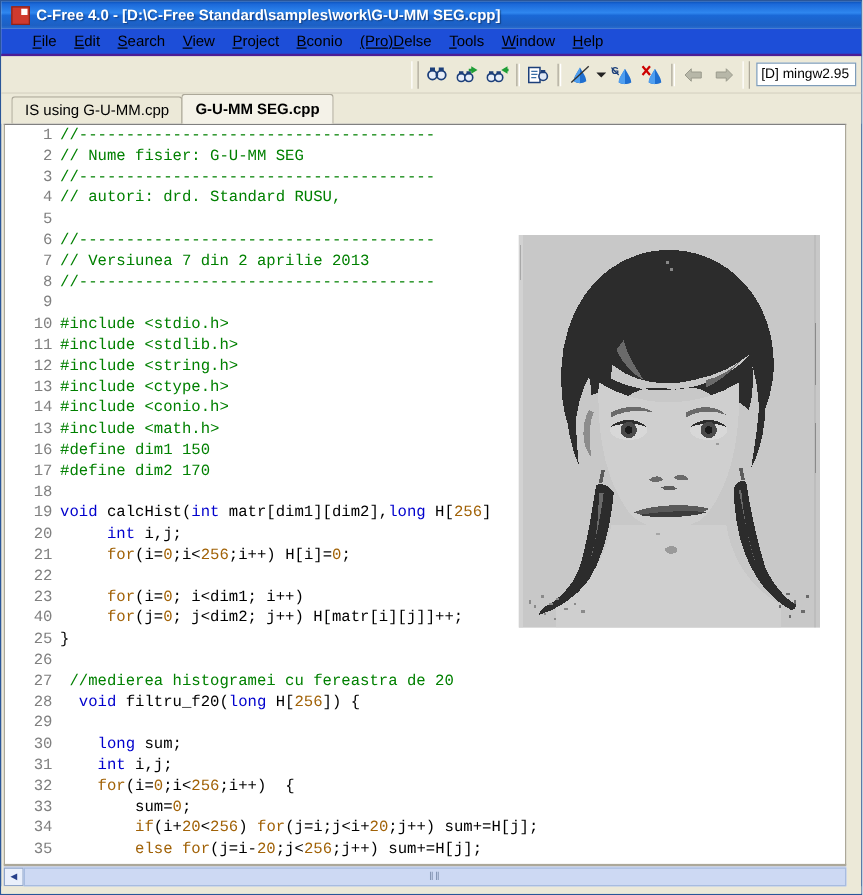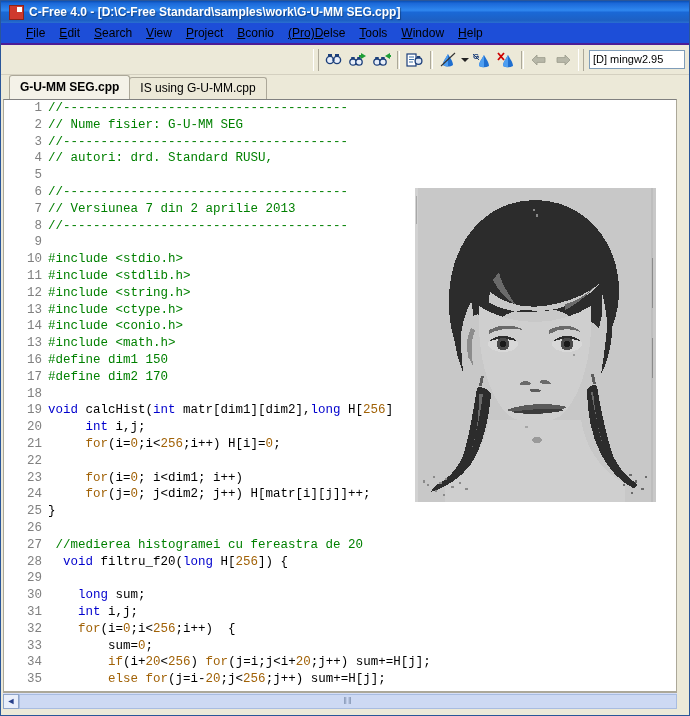--- a/index.html
+++ b/index.html
@@ -98,21 +98,21 @@
     cursor: default;
     position: relative;
   }
   .tb-sep {
     width: 1px; height: 18px;
     border-left: 1px solid #aca899;
     border-right: 1px solid #ffffff;
     margin: 0 3px;
   }
   .combo {
-    width: 96px; height: 19px;
+    width: 80px; height: 19px;
     background: #ffffff;
     border: 1px solid #7f9db9;
     font-size: 11px;
     line-height: 17px;
     padding-left: 3px;
     box-sizing: border-box;
     color: #000;
     white-space: nowrap;
     overflow: hidden;
     margin-left: 2px;
@@ -359,22 +359,22 @@
       <svg width="16" height="14" viewBox="0 0 16 14">
         <path d="M15 7 L10 2 L10 4.6 L2 4.6 L2 9.4 L10 9.4 L10 12 Z" fill="#b7b7a8" stroke="#9a9a8c" stroke-width="0.8"></path>
       </svg>
     </div>
 
     <div class="tb-grip"></div>
     <div class="combo">[D] mingw2.95</div>
   </div>
 
   <div class="tabstrip">
+    <div class="tab">IS using G-U-MM.cpp</div>
     <div class="tab active">G-U-MM SEG.cpp</div>
-    <div class="tab">IS using G-U-MM.cpp</div>
   </div>
 
   <div class="editor-wrap">
     <div class="editor" id="editor">
         <div class="code-line"><span class="lineno">1</span><span class="codetext"><span class="tok-c">//--------------------------------------</span></span></div>
         <div class="code-line"><span class="lineno">2</span><span class="codetext"><span class="tok-c">// Nume fisier: G-U-MM SEG</span></span></div>
         <div class="code-line"><span class="lineno">3</span><span class="codetext"><span class="tok-c">//--------------------------------------</span></span></div>
         <div class="code-line"><span class="lineno">4</span><span class="codetext"><span class="tok-c">// autori: drd. Standard RUSU,</span></span></div>
         <div class="code-line"><span class="lineno">5</span></div>
         <div class="code-line"><span class="lineno">6</span><span class="codetext"><span class="tok-c">//--------------------------------------</span></span></div>
@@ -388,21 +388,21 @@
         <div class="code-line"><span class="lineno">14</span><span class="codetext"><span class="tok-c">#include &lt;conio.h&gt;</span></span></div>
         <div class="code-line"><span class="lineno">13</span><span class="codetext"><span class="tok-c">#include &lt;math.h&gt;</span></span></div>
         <div class="code-line"><span class="lineno">16</span><span class="codetext"><span class="tok-c">#define dim1 150</span></span></div>
         <div class="code-line"><span class="lineno">17</span><span class="codetext"><span class="tok-c">#define dim2 170</span></span></div>
         <div class="code-line"><span class="lineno">18</span><span class="codetext"></span></div>
         <div class="code-line"><span class="lineno">19</span><span class="codetext"><span class="tok-k">void</span><span class="codetext"> calcHist(</span><span class="tok-k">int</span><span class="codetext"> matr[dim1][dim2],</span><span class="tok-k">long</span><span class="codetext"> H[</span><span class="tok-r">256</span><span class="codetext">]</span></span></div>
         <div class="code-line"><span class="lineno">20</span><span class="codetext"><span class="codetext">     </span><span class="tok-k">int</span><span class="codetext"> i,j;</span></span></div>
         <div class="code-line"><span class="lineno">21</span><span class="codetext"><span class="codetext">     </span><span class="tok-r">for</span><span class="codetext">(i=</span><span class="tok-r">0</span><span class="codetext">;i&lt;</span><span class="tok-r">256</span><span class="codetext">;i++) H[i]=</span><span class="tok-r">0</span><span class="codetext">;</span></span></div>
         <div class="code-line"><span class="lineno">22</span><span class="codetext"></span></div>
         <div class="code-line"><span class="lineno">23</span><span class="codetext"><span class="codetext">     </span><span class="tok-r">for</span><span class="codetext">(i=</span><span class="tok-r">0</span><span class="codetext">; i&lt;dim1; i++)</span></span></div>
-        <div class="code-line"><span class="lineno">24</span><span class="codetext"><span class="codetext">     </span><span class="tok-r">for</span><span class="codetext">(j=</span><span class="tok-r">0</span><span class="codetext">; j&lt;dim2; j++) H[matr[i][j]]++;</span></span></div>
+        <div class="code-line"><span class="lineno">40</span><span class="codetext"><span class="codetext">     </span><span class="tok-r">for</span><span class="codetext">(j=</span><span class="tok-r">0</span><span class="codetext">; j&lt;dim2; j++) H[matr[i][j]]++;</span></span></div>
         <div class="code-line"><span class="lineno">25</span><span class="codetext"><span class="codetext">}</span></span></div>
         <div class="code-line"><span class="lineno">26</span><span class="codetext"></span></div>
         <div class="code-line"><span class="lineno">27</span><span class="codetext"><span class="tok-c"> //medierea histogramei cu fereastra de 20</span></span></div>
         <div class="code-line"><span class="lineno">28</span><span class="codetext"><span class="codetext">  </span><span class="tok-k">void</span><span class="codetext"> filtru_f20(</span><span class="tok-k">long</span><span class="codetext"> H[</span><span class="tok-r">256</span><span class="codetext">]) {</span></span></div>
         <div class="code-line"><span class="lineno">29</span></div>
         <div class="code-line"><span class="lineno">30</span><span class="codetext"><span class="codetext">    </span><span class="tok-k">long</span><span class="codetext"> sum;</span></span></div>
         <div class="code-line"><span class="lineno">31</span><span class="codetext"><span class="codetext">    </span><span class="tok-k">int</span><span class="codetext"> i,j;</span></span></div>
         <div class="code-line"><span class="lineno">32</span><span class="codetext"><span class="codetext">    </span><span class="tok-r">for</span><span class="codetext">(i=</span><span class="tok-r">0</span><span class="codetext">;i&lt;</span><span class="tok-r">256</span><span class="codetext">;i++)  {</span></span></div>
         <div class="code-line"><span class="lineno">33</span><span class="codetext"><span class="codetext">        sum=</span><span class="tok-r">0</span><span class="codetext">;</span></span></div>
         <div class="code-line"><span class="lineno">34</span><span class="codetext"><span class="codetext">        </span><span class="tok-r">if</span><span class="codetext">(i+</span><span class="tok-r">20</span><span class="codetext">&lt;</span><span class="tok-r">256</span><span class="codetext">) </span><span class="tok-r">for</span><span class="codetext">(j=i;j&lt;i+</span><span class="tok-r">20</span><span class="codetext">;j++) sum+=H[j];</span></span></div>

